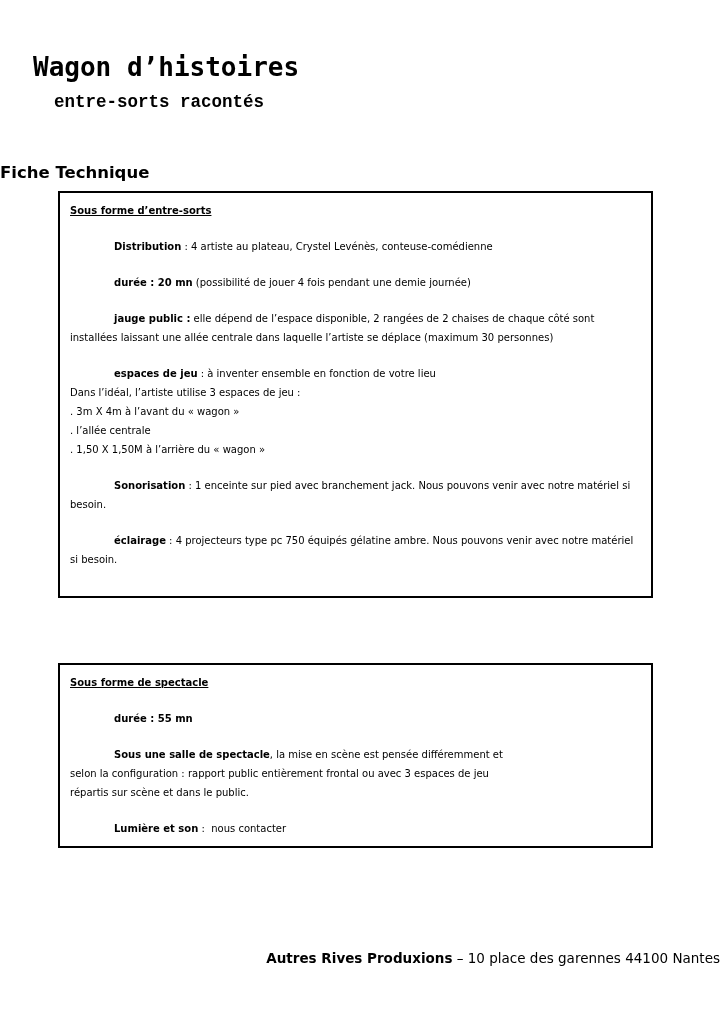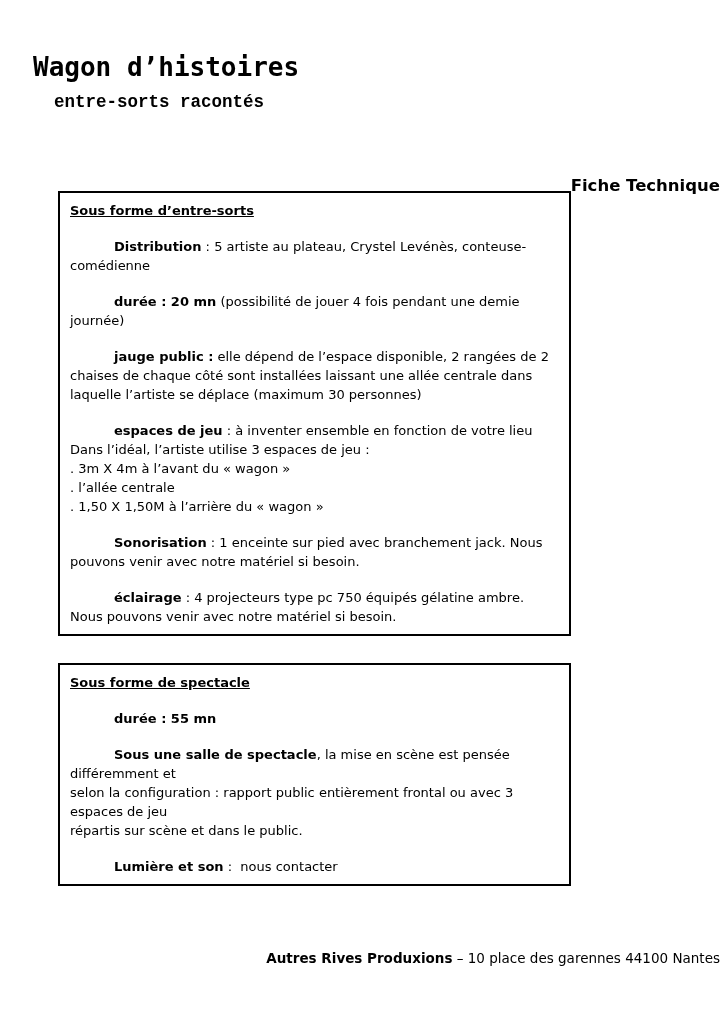--- a/index.html
+++ b/index.html
@@ -31,34 +31,34 @@
     font-family: Liberation Mono, monospace;
     font-weight: bold;
     font-size: 17.5px;
     line-height: 22px;
     white-space: pre;
   }
   .doc-heading {
     position: absolute;
     left: 0;
     right: 0;
-    top: 158px;
-    text-align: right;
+    top: 145px;
+    text-align: left;
     font-weight: bold;
     font-size: 16.5px;
     line-height: 21px;
   }
   .frame-box {
     position: absolute;
     left: 58px;
-    width: 513px;
+    width: 595px;
     box-sizing: border-box;
     border: 2px solid #000000;
     padding: 8px 10px;
-    font-size: 13px;
+    font-size: 10px;
     line-height: 19px;
   }
   .box-entre-sorts { top: 191px; min-height: 407px; }
   .box-spectacle  { top: 663px; min-height: 180px; }
   .box-heading {
     font-weight: bold;
     text-decoration: underline;
     margin: 0 0 17px 0;
     white-space: pre-wrap;
   }
@@ -82,21 +82,21 @@
 <body>
 
 <div class="page">
 
   <h1 class="doc-title">Wagon d’histoires</h1>
   <h2 class="doc-subtitle">entre-sorts racontés</h2>
   <h3 class="doc-heading">Fiche Technique</h3>
 
   <div class="frame-box box-entre-sorts">
     <p class="box-heading">Sous forme d’entre-sorts</p>
-    <p class="para"><span class="b">Distribution</span><span> : 5 artiste au plateau, Crystel Levénès, conteuse-comédienne</span></p>
+    <p class="para"><span class="b">Distribution</span><span> : 4 artiste au plateau, Crystel Levénès, conteuse-comédienne</span></p>
     <p class="para"><span class="b">durée : 20 mn</span><span> (possibilité de jouer 4 fois pendant une demie journée)</span></p>
     <p class="para"><span class="b">jauge public :</span><span> elle dépend de l’espace disponible, 2 rangées de 2 chaises de chaque côté sont installées laissant une allée centrale dans laquelle l’artiste se déplace (maximum 30 personnes)</span></p>
     <p class="para"><span class="b">espaces de jeu</span><span> : à inventer ensemble en fonction de votre lieu</span><span class="line">Dans l’idéal, l’artiste utilise 3 espaces de jeu :</span><span class="line">. 3m X 4m à l’avant du « wagon »</span><span class="line">. l’allée centrale</span><span class="line">. 1,50 X 1,50M à l’arrière du « wagon »</span></p>
     <p class="para"><span class="b">Sonorisation</span><span> : 1 enceinte sur pied avec branchement jack. Nous pouvons venir avec notre matériel si besoin.</span></p>
     <p class="para"><span class="b">éclairage</span><span> : 4 projecteurs type pc 750 équipés gélatine ambre. Nous pouvons venir avec notre matériel si besoin.</span></p>
   </div>
 
   <div class="frame-box box-spectacle">
     <p class="box-heading">Sous forme de spectacle</p>
     <p class="para b">durée : 55 mn</p>

